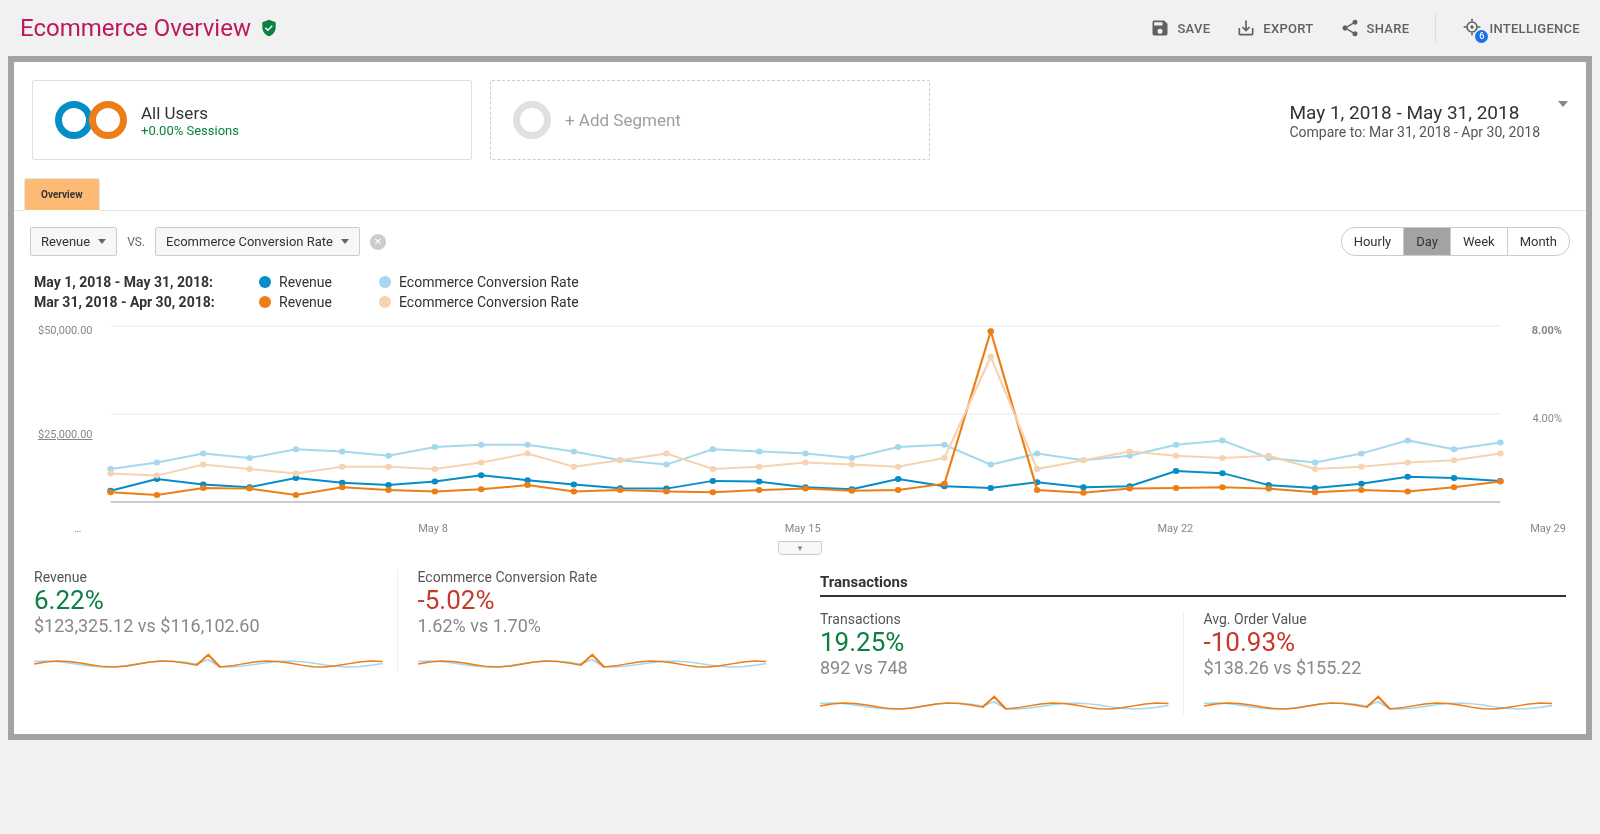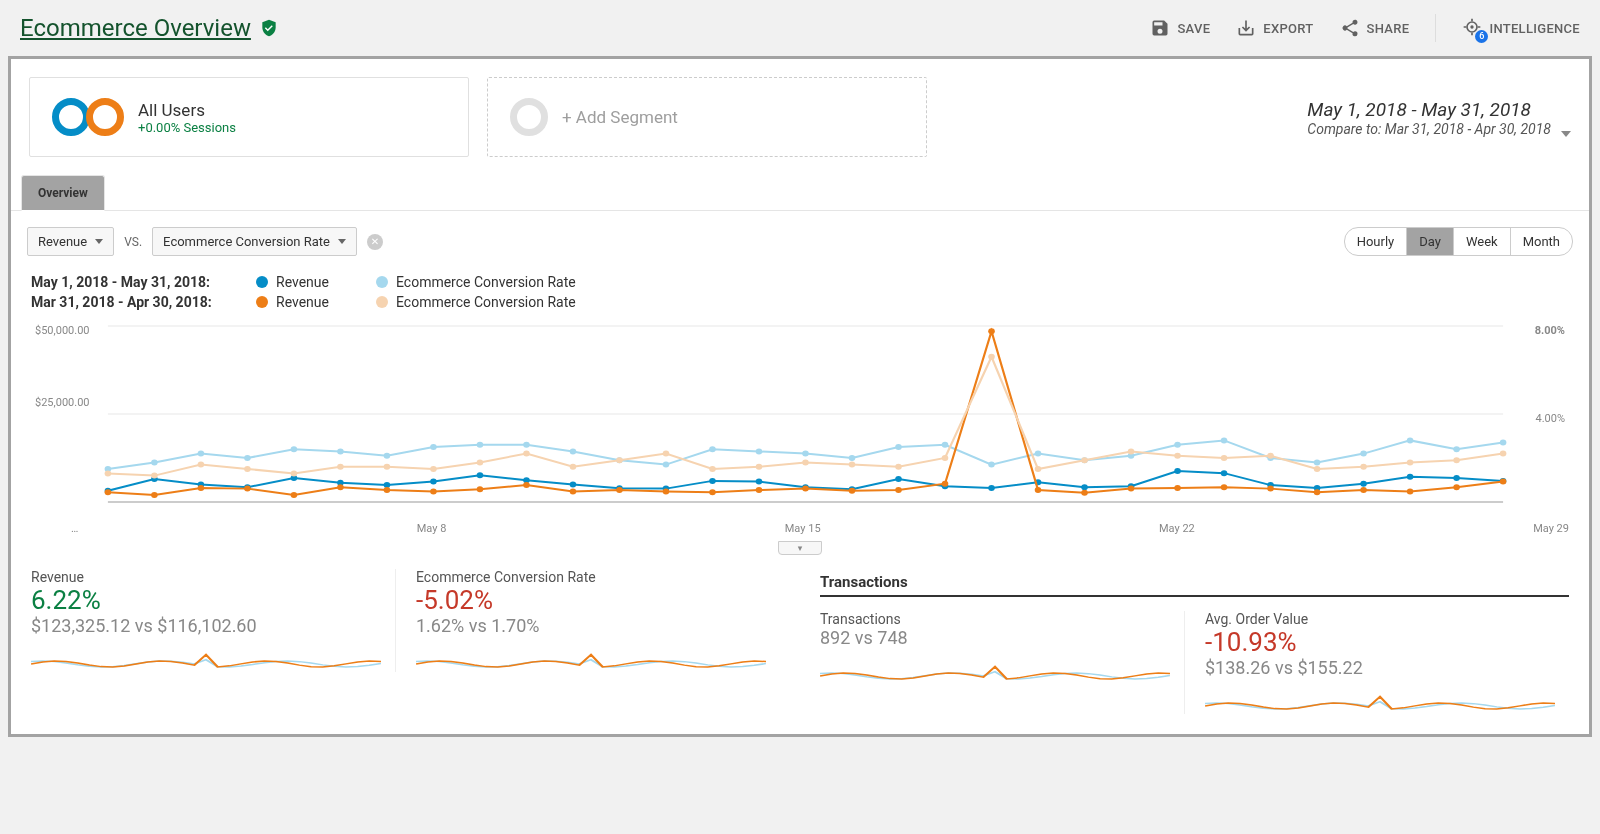--- a/index.html
+++ b/index.html
@@ -1,45 +1,45 @@
 <!DOCTYPE html>
 <html><head>
 <meta charset="utf-8">
 <style>
   * { box-sizing: border-box; margin: 0; padding: 0; }
   body { font-family: Roboto, Arial, sans-serif; background: #f1f1f1; color: #333; font-size: 13px; }
   .header { display: flex; align-items: center; padding: 14px 20px; }
-  .header h1 { font-size: 24px; font-weight: 400; color: #14532d; display: flex; align-items: center; gap: 8px; text-decoration: underline; }
+  .header h1 { font-size: 24px; font-weight: 400; color: #be185d; display: flex; align-items: center; gap: 8px; }
   .shield { width: 20px; height: 20px; }
   .header-actions { margin-left: auto; display: flex; align-items: center; gap: 26px; }
   .header-action { display: flex; align-items: center; gap: 7px; color: #616161; font-size: 13px; font-weight: 500; cursor: pointer; letter-spacing: 0.3px; }
   .header-action svg { width: 20px; height: 20px; fill: #616161; }
   .vdiv { width: 1px; height: 28px; background: #ddd; }
   .intel-icon { position: relative; }
   .intel-badge { position: absolute; bottom: -3px; right: -6px; background: #1a73e8; color:#fff; font-size: 9px; border-radius: 50%; width: 13px; height: 13px; display:flex; align-items:center; justify-content:center; font-weight:500; }
 
-  .panel { background: #fff; margin: 0 8px 8px 8px; border: 3px solid #a3a3a3; }
+  .panel { background: #fff; margin: 0 8px 8px 8px; border: 6px solid #a3a3a3; }
   .seg-row { display: flex; align-items: center; padding: 18px; gap: 18px; }
   .seg-card { border: 1px solid #e0e0e0; border-radius: 2px; padding: 14px 22px; display: flex; align-items: center; gap: 14px; width: 440px; height: 80px; }
   .seg-rings { display:flex; }
   .ring { width: 38px; height: 38px; border-radius: 50%; border: 7px solid; background:#fff; }
   .ring.blue { border-color: #058dc7; }
   .ring.orange { border-color: #ed7e17; margin-left: -4px; }
   .seg-text .title { font-size: 17px; color: #333; }
   .seg-text .sub { font-size: 13px; color: #0b8043; }
   .add-seg { border: 1px dashed #ccc; border-radius: 2px; padding: 14px 22px; display:flex; align-items:center; gap: 14px; width: 440px; height: 80px; color: #9e9e9e; font-size: 17px; }
   .add-seg .ring-gray { width: 38px; height: 38px; border-radius:50%; border: 7px solid #e0e0e0; }
-  .date-range { margin-left: auto; text-align: left; display:flex; align-items:flex-end; gap: 10px; font-style: italic; }
+  .date-range { margin-left: auto; text-align: left; display:flex; align-items:flex-start; gap: 18px; }
   .date-range .primary { font-size: 19px; color: #333; }
   .date-range .compare { font-size: 14px; color: #9e9e9e; }
   .date-range .compare span { color: #555; }
   .caret-down { width:0; height:0; border-left:5px solid transparent; border-right:5px solid transparent; border-top:6px solid #888; }
 
   .tabs { display: flex; padding: 0 10px; border-bottom: 1px solid #e5e5e5; }
-  .tab { padding: 10px 16px; border: 1px solid #e5e5e5; border-bottom: 1px solid #fff; margin-bottom: -1px; font-size: 12px; font-weight: 700; background:#a3a3a3; border-radius: 3px 3px 0 0; }
+  .tab { padding: 10px 16px; border: 1px solid #e5e5e5; border-bottom: 1px solid #fff; margin-bottom: -1px; font-size: 10px; font-weight: 700; background:#fdba74; border-radius: 3px 3px 0 0; }
 
   .controls { display:flex; align-items:center; padding: 16px; gap: 10px; }
   .btn-sel { border: 1px solid #ccc; background: #f7f7f7; padding: 6px 10px; font-size: 13px; display:flex; align-items:center; gap: 8px; border-radius: 2px; cursor: pointer; }
   .btn-sel .tri { width:0; height:0; border-left:4px solid transparent; border-right:4px solid transparent; border-top:5px solid #666; }
   .vs { font-size: 12px; color: #666; }
   .clear-x { width: 16px; height: 16px; background:#ccc; border-radius:50%; display:flex; align-items:center; justify-content:center; color:#fff; font-size:10px; cursor:pointer; }
   .granularity { margin-left:auto; display:flex; border: 1px solid #ccc; border-radius:14px; overflow:hidden; }
   .gran-btn { padding: 6px 12px; font-size:13px; cursor:pointer; border-left:1px solid #ccc; }
   .gran-btn:first-child { border-left:none; }
   .gran-btn.active { background: #a3a3a3; }
@@ -188,21 +188,21 @@
         </span>
       <span class="lg-item">
           <span class="dot" id="dot-c-conv" style="background: rgb(246, 211, 176);"></span>
           <span>Ecommerce Conversion Rate</span>
         </span>
     </div>
   </div>
 
   <div class="chart-wrap">
     <span class="ylabel-l" style="top:4px; left:4px;">$50,000.00</span>
-    <span class="ylabel-l" style="top:76px; left:4px;">$25,000.00</span>
+    <span class="ylabel-l" style="top:108px; left:4px;text-decoration:underline;">$25,000.00</span>
     <span class="ylabel-r" style="top:4px;font-weight:bold;">8.00%</span>
     <span class="ylabel-r" style="top:92px;">4.00%</span>
     <svg id="chart-svg" viewBox="0 0 1400 200" preserveAspectRatio="none">
         <line x1="70" x2="1340" y1="94" y2="94" stroke="#e8e8e8"></line>
         <line x1="70" x2="1340" y1="6" y2="6" stroke="#e8e8e8"></line>
         <line x1="70" x2="1340" y1="182" y2="182" stroke="#999"></line>
         <path d="M70 170.736 L112.33333333333334 159.12 L154.66666666666669 164.4 L197 167.216 L239.33333333333334 158.064 L281.66666666666663 162.64000000000001 L324 165.104 L366.3333333333333 161.584 L408.6666666666667 155.248 L451 160.176 L493.3333333333333 164.4 L535.6666666666666 168.27200000000002 L578 168.624 L620.3333333333334 160.88 L662.6666666666666 161.584 L705 167.216 L747.3333333333334 169.328 L789.6666666666666 159.12 L832 166.16 L874.3333333333333 167.92000000000002 L916.6666666666666 162.288 L959 167.216 L1001.3333333333333 166.16 L1043.6666666666667 151.024 L1086 153.136 L1128.3333333333335 165.104 L1170.6666666666667 167.92000000000002 L1213 163.696 L1255.3333333333333 156.656 L1297.6666666666667 158.064 L1340 160.88 " fill="none" stroke="#058dc7" stroke-width="2"></path>
         <circle cx="70" cy="170.736" r="3" fill="#058dc7"></circle>
         <circle cx="112.33333333333334" cy="159.12" r="3" fill="#058dc7"></circle>
         <circle cx="154.66666666666669" cy="164.4" r="3" fill="#058dc7"></circle>
@@ -362,20 +362,21 @@
                 <path d="M0 20 L6.666666666666667 18.067346938286928 L13.333333333333334 17.04365081003462 L20 17.410371900053377 L26.666666666666668 18.995035549532286 L33.333333333333336 21.052349683068858 L40 22.614727317240764 L46.66666666666667 22.947357837873 L53.333333333333336 21.893799913616967 L60 19.94955829854695 L66.66666666666667 18.029040203843632 L73.33333333333334 17.035495298369 L80 17.436203275735156 L86.66666666666667 19.042704912951944 L93.33333333333334 21.09943738775578 L100 10.63908727991501 L106.66666666666667 22.93753318745395 L113.33333333333334 21.854411336711102 L120 19.89913085833659 L126.66666666666667 17.991290713410198 L133.33333333333334 17.02817793291539 L140 17.462759506571196 L146.66666666666669 19.090644929762888 L153.33333333333334 21.146214251552017 L160 22.66270110074451 L166.66666666666669 22.926878016404473 L173.33333333333334 21.814498467218854 L180 19.848731936579565 L186.66666666666669 17.9541091397956 L193.33333333333334 17.02170078249228 L200 17.490033084391833 " fill="none" stroke="#ed7e17" stroke-width="1.5"></path>
               </svg></div>
           </div>
         </div>
     </div>
     <div class="metric-group">
       <div class="group-title">Transactions</div>
       <div class="metric-row" id="mg2">
           <div class="metric">
             <div class="name">Transactions</div>
+            <div class="pct green">19.25%</div>
             <div class="detail">892 vs 748</div>
             <div class="sparkline"><svg viewBox="0 0 200 28" preserveAspectRatio="none">
                 <path d="M0 17.47558704557631 L6.666666666666667 17.001279190875486 L13.333333333333334 17.57451078854123 L20 18.995035549532286 L26.666666666666668 20.766623306080493 L33.333333333333336 22.270407485923783 L40 22.981073010900392 L46.66666666666667 22.65036396716046 L53.333333333333336 21.39380653824127 L60 19.65035238544852 L66.66666666666667 18.029040203843632 L73.33333333333334 17.096240983905542 L80 17.17780832996068 L86.66666666666667 18.245248421324714 L93.33333333333334 19.925673723639928 L100 15.63206333266811 L106.66666666666667 22.76832626483842 L113.33333333333334 22.93753318745395 L120 22.08057525433137 L126.66666666666667 20.49681252634493 L133.33333333333334 18.73949888952008 L140 17.422514555430514 L146.66666666666669 17.005920041850914 L153.33333333333334 17.635243797874047 L160 19.090644929762888 L166.66666666666669 20.863709949995197 L173.33333333333334 22.335056235602895 L180 22.990700198124788 L186.66666666666669 22.601606538456743 L193.33333333333334 21.30369686621569 L200 19.550368371011142 " fill="none" stroke="#a5d8ee" stroke-width="1.5"></path>
                 <path d="M0 20 L6.666666666666667 18.067346938286928 L13.333333333333334 17.04365081003462 L20 17.410371900053377 L26.666666666666668 18.995035549532286 L33.333333333333336 21.052349683068858 L40 22.614727317240764 L46.66666666666667 22.947357837873 L53.333333333333336 21.893799913616967 L60 19.94955829854695 L66.66666666666667 18.029040203843632 L73.33333333333334 17.035495298369 L80 17.436203275735156 L86.66666666666667 19.042704912951944 L93.33333333333334 21.09943738775578 L100 10.63908727991501 L106.66666666666667 22.93753318745395 L113.33333333333334 21.854411336711102 L120 19.89913085833659 L126.66666666666667 17.991290713410198 L133.33333333333334 17.02817793291539 L140 17.462759506571196 L146.66666666666669 19.090644929762888 L153.33333333333334 21.146214251552017 L160 22.66270110074451 L166.66666666666669 22.926878016404473 L173.33333333333334 21.814498467218854 L180 19.848731936579565 L186.66666666666669 17.9541091397956 L193.33333333333334 17.02170078249228 L200 17.490033084391833 " fill="none" stroke="#ed7e17" stroke-width="1.5"></path>
               </svg></div>
           </div>
           <div class="metric">
             <div class="name">Avg. Order Value</div>
             <div class="pct red">-10.93%</div>
             <div class="detail">$138.26 vs $155.22</div>

